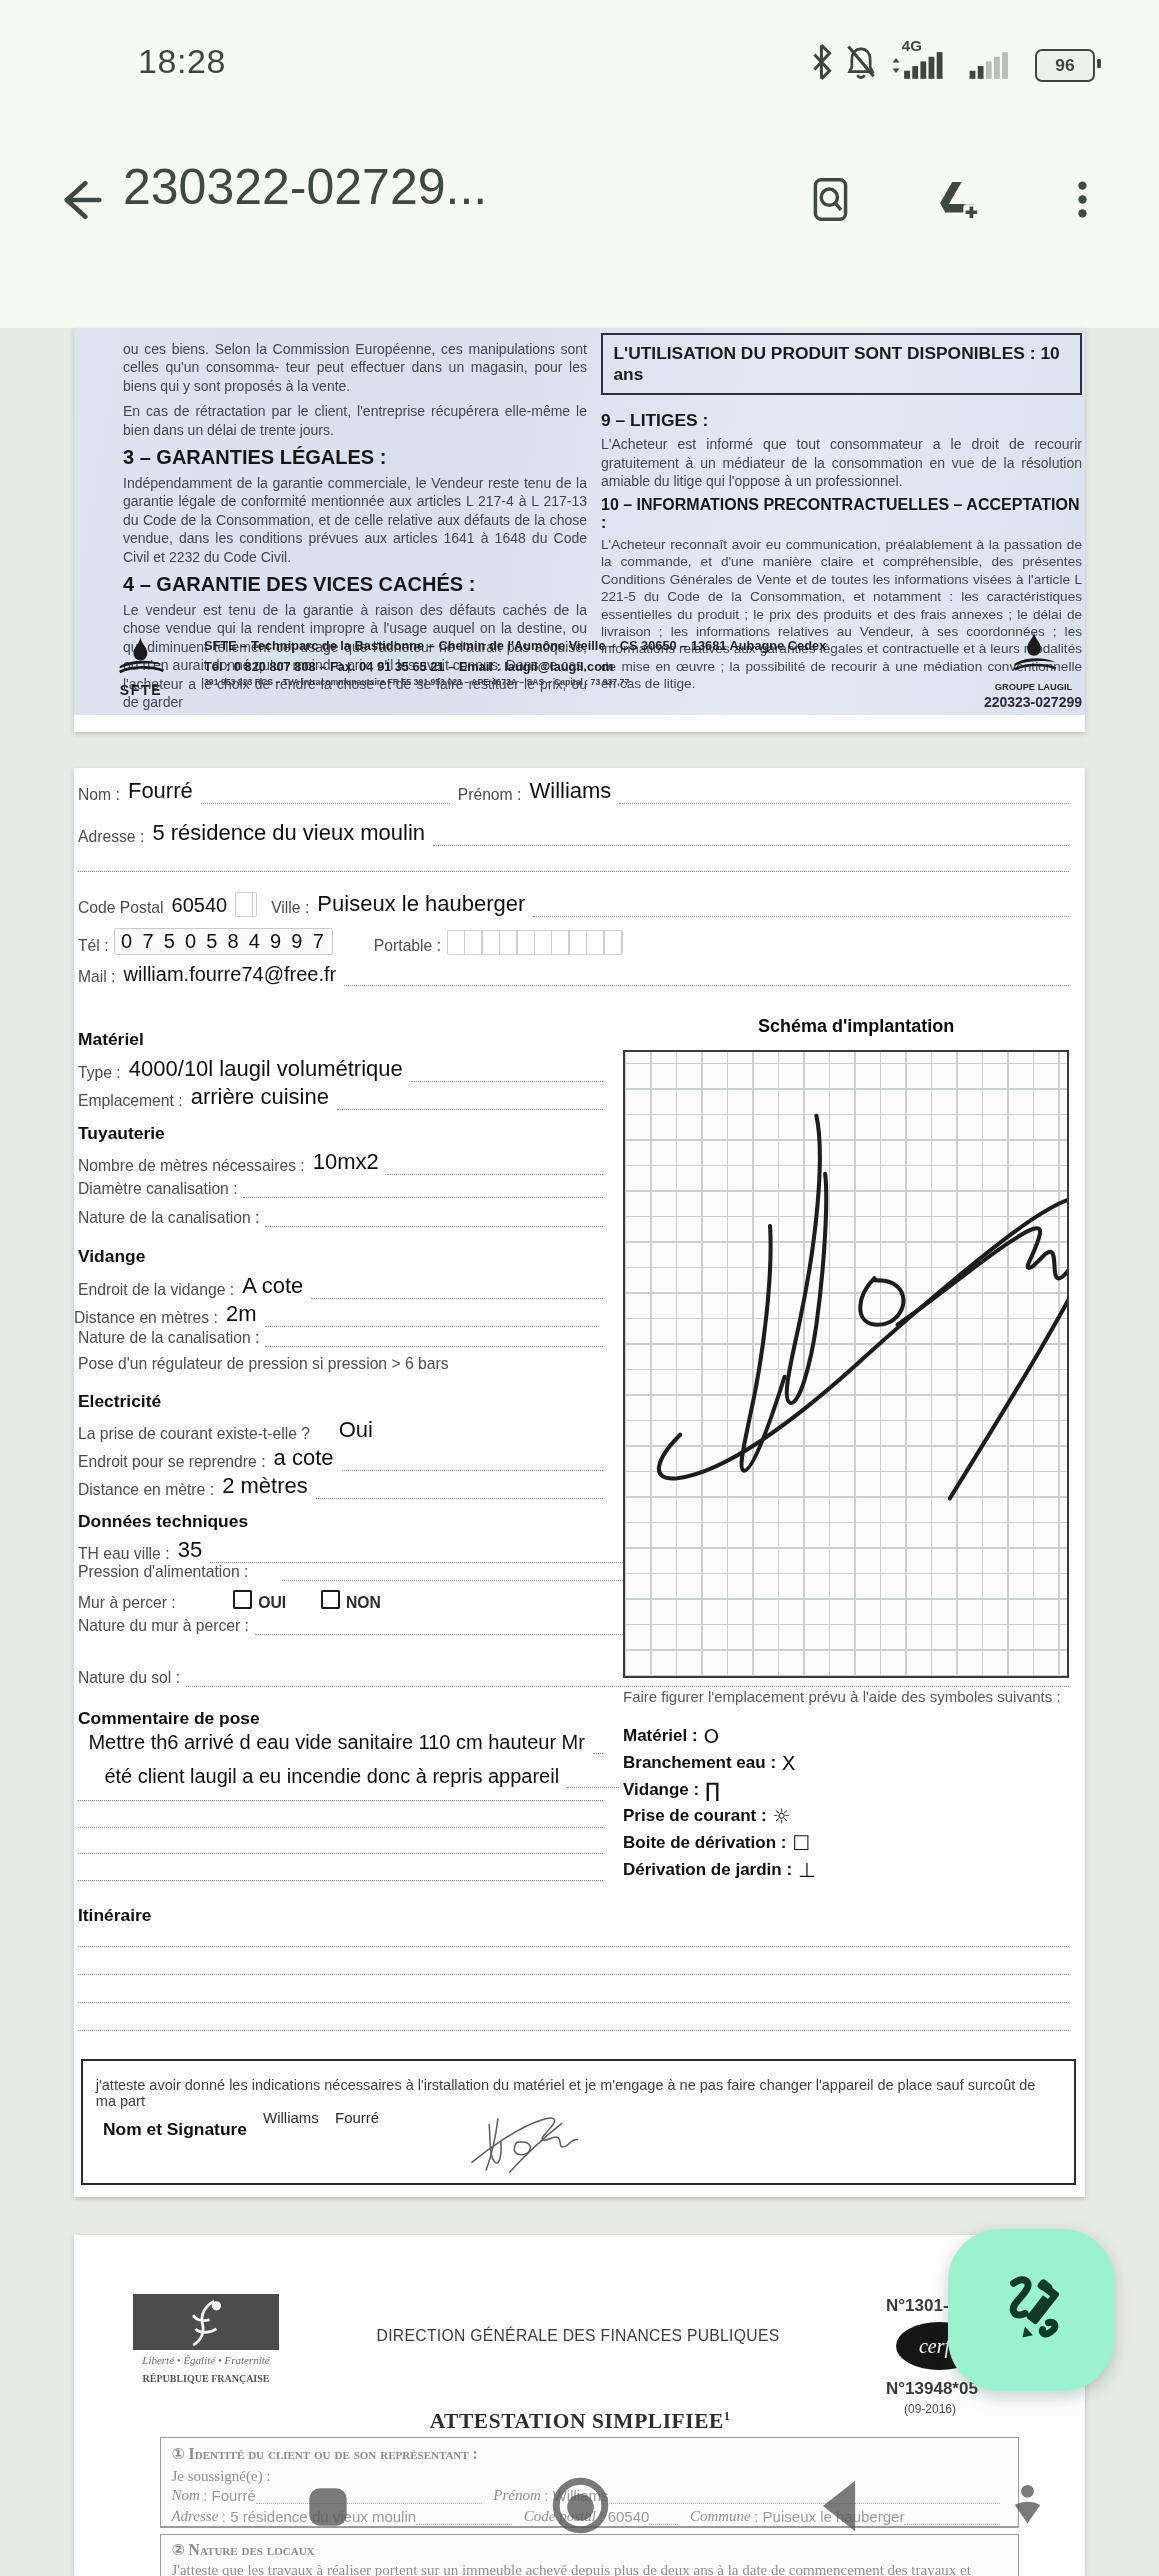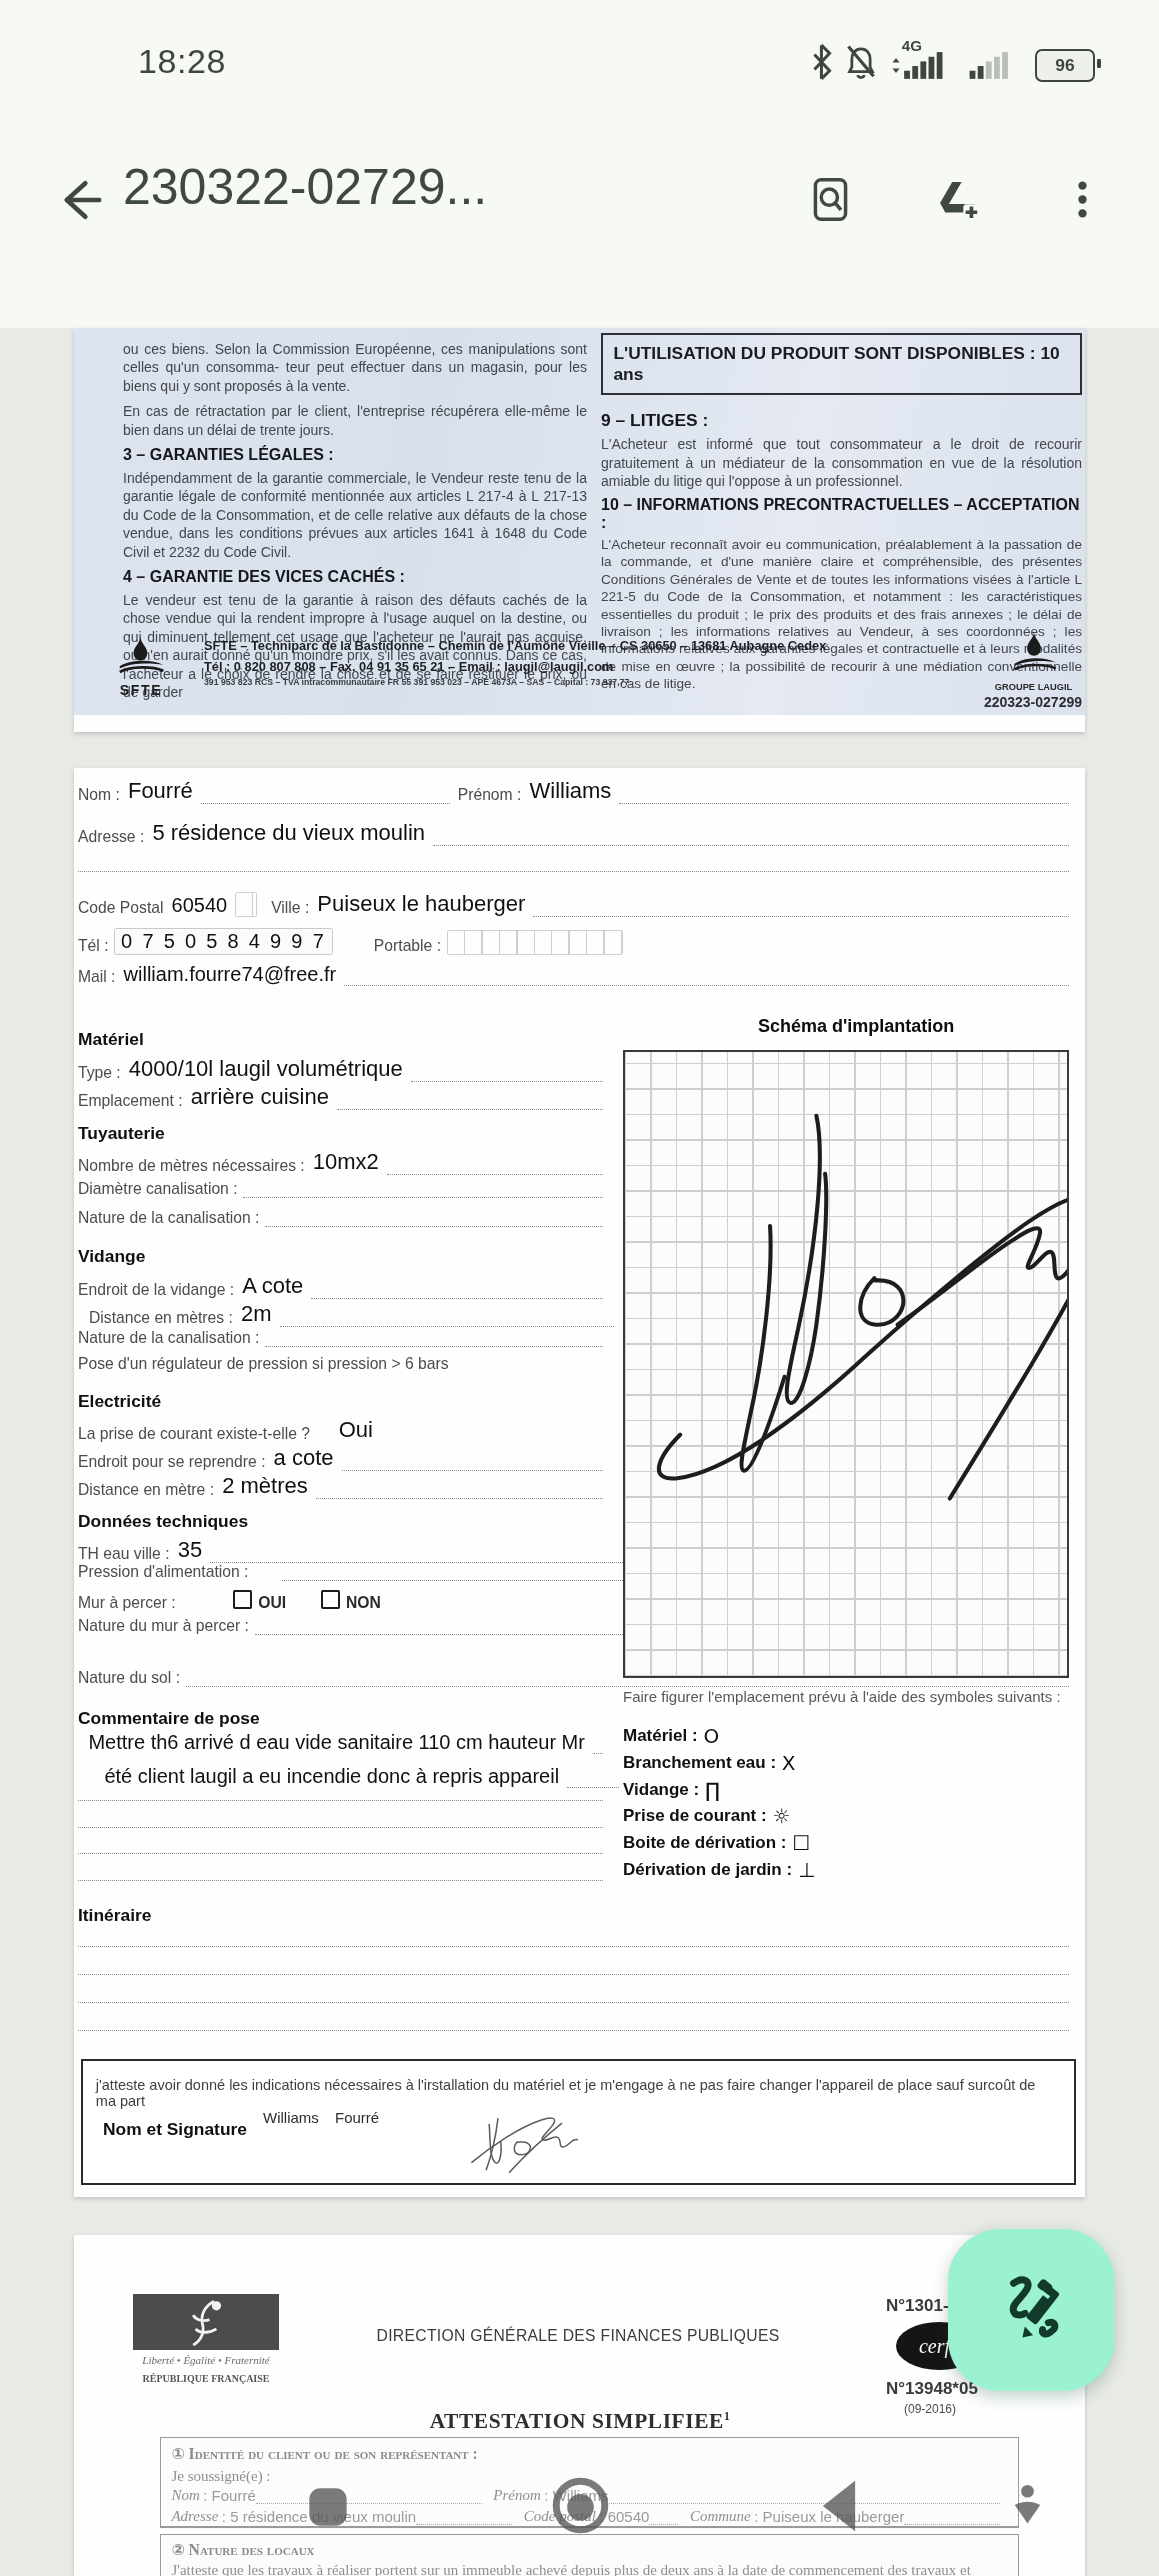--- a/index.html
+++ b/index.html
@@ -13,21 +13,21 @@
   .battery{position:relative;width:56px;height:29px;border:2.9px solid #3e463e;border-radius:7px;display:flex;align-items:center;justify-content:center;font-size:17.4px;font-weight:bold;color:#3e463e;background:#eef1ea;}
   .battery:after{content:"";position:absolute;right:-8px;top:8px;width:4px;height:9.3px;background:#3e463e;border-radius:1.2px;}
   .backbtn{position:absolute;left:53px;top:174px;width:52px;height:52px;}
   .apptitle{position:absolute;left:123px;top:158px;font-size:50px;color:#3f4843;white-space:nowrap;}
   .appicon{position:absolute;top:174px;width:51px;height:51px;}
 
   
   .page{position:absolute;left:74px;width:1011px;background:#fefefe;box-shadow:0 1.7px 4.6px rgba(0,0,0,.18);}
   .cgv{position:absolute;left:0;top:0;width:1011px;height:387px;background:linear-gradient(100deg,#dde4ef 0%,#d8e0ec 35%,#e4e9f2 70%,#dbe2ee 100%);}
   .cgv p{margin:0 0 7px 0;font-size:14px;line-height:18.5px;color:#43474d;text-align:justify;}
-  .cgv h4{margin:5.8px 0 4.6px 0;font-size:16px;color:#15171a;}
+  .cgv h4{margin:5.8px 0 4.6px 0;font-size:20px;color:#15171a;}
   .cgvbox{border:2.3px solid #2c2f33;padding:8px 10.4px;font-size:17.4px;font-weight:bold;color:#1a1d20;}
   .ref{font-size:14px;font-weight:bold;color:#2a2d31;}
   .footline{font-size:12.8px;font-weight:bold;color:#1e2124;line-height:21px;white-space:nowrap;}
   .footsmall{font-size:8.7px;font-weight:bold;color:#3a3d40;}
 
   
   .frow{position:absolute;display:flex;align-items:flex-end;}
   .flabel{font-size:15.7px;color:#4c4c4c;white-space:nowrap;padding-right:5.8px;}
   .fvalue{font-size:22px;color:#101010;white-space:nowrap;padding:0 8px 0 2.3px;}
   .fvalue.small{font-size:20px;}
@@ -254,21 +254,21 @@
       <span class="flabel">Nature de la canalisation :</span>
       <span class="dots"></span>
     </div>
 
     <div class="fhead" style="left:4px;top:478px;">Vidange</div>
     <div class="frow" style="left:4px;top:505px;width:525px;">
       <span class="flabel">Endroit de la vidange :</span>
       <span class="fvalue">A cote</span>
       <span class="dots"></span>
     </div>
-    <div class="frow" style="left:15px;top:533px;width:525px;">
+    <div class="frow" style="left:0;top:533px;width:525px;">
       <span class="flabel">Distance en mètres :</span>
       <span class="fvalue">2m</span>
       <span class="dots"></span>
     </div>
     <div class="frow" style="left:4px;top:561px;width:525px;">
       <span class="flabel">Nature de la canalisation :</span>
       <span class="dots"></span>
     </div>
     <div class="plain" style="left:4px;top:587px;">Pose d'un régulateur de pression si pression &gt; 6 bars</div>
 

